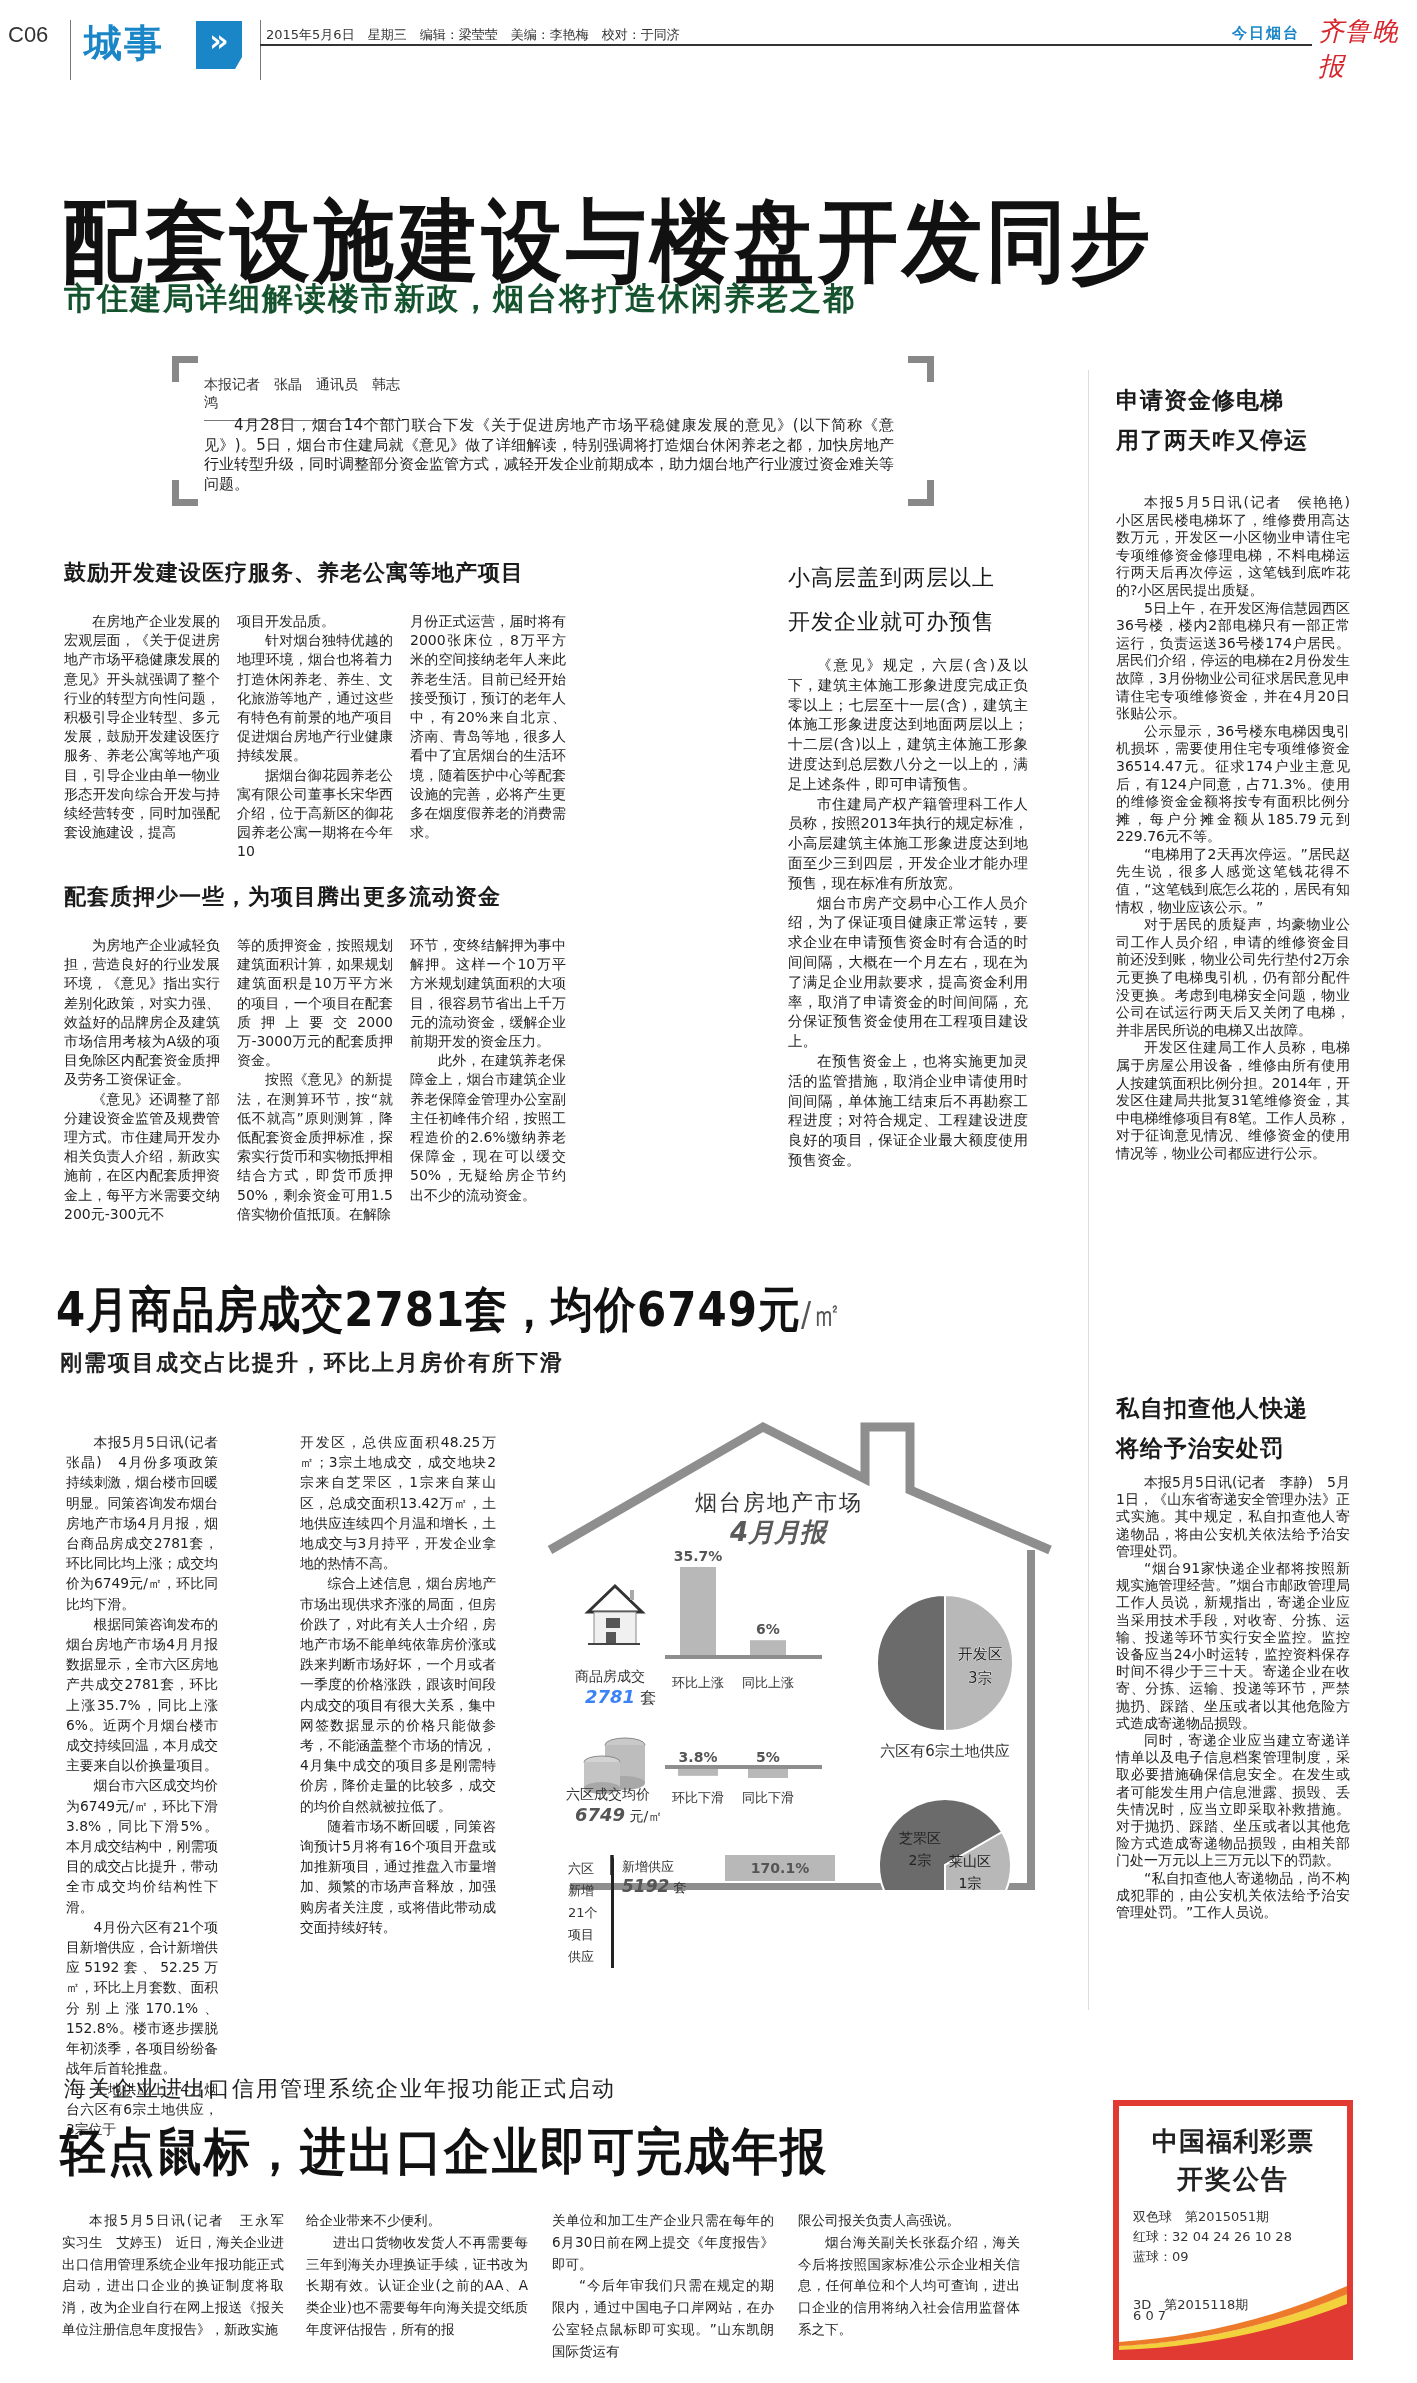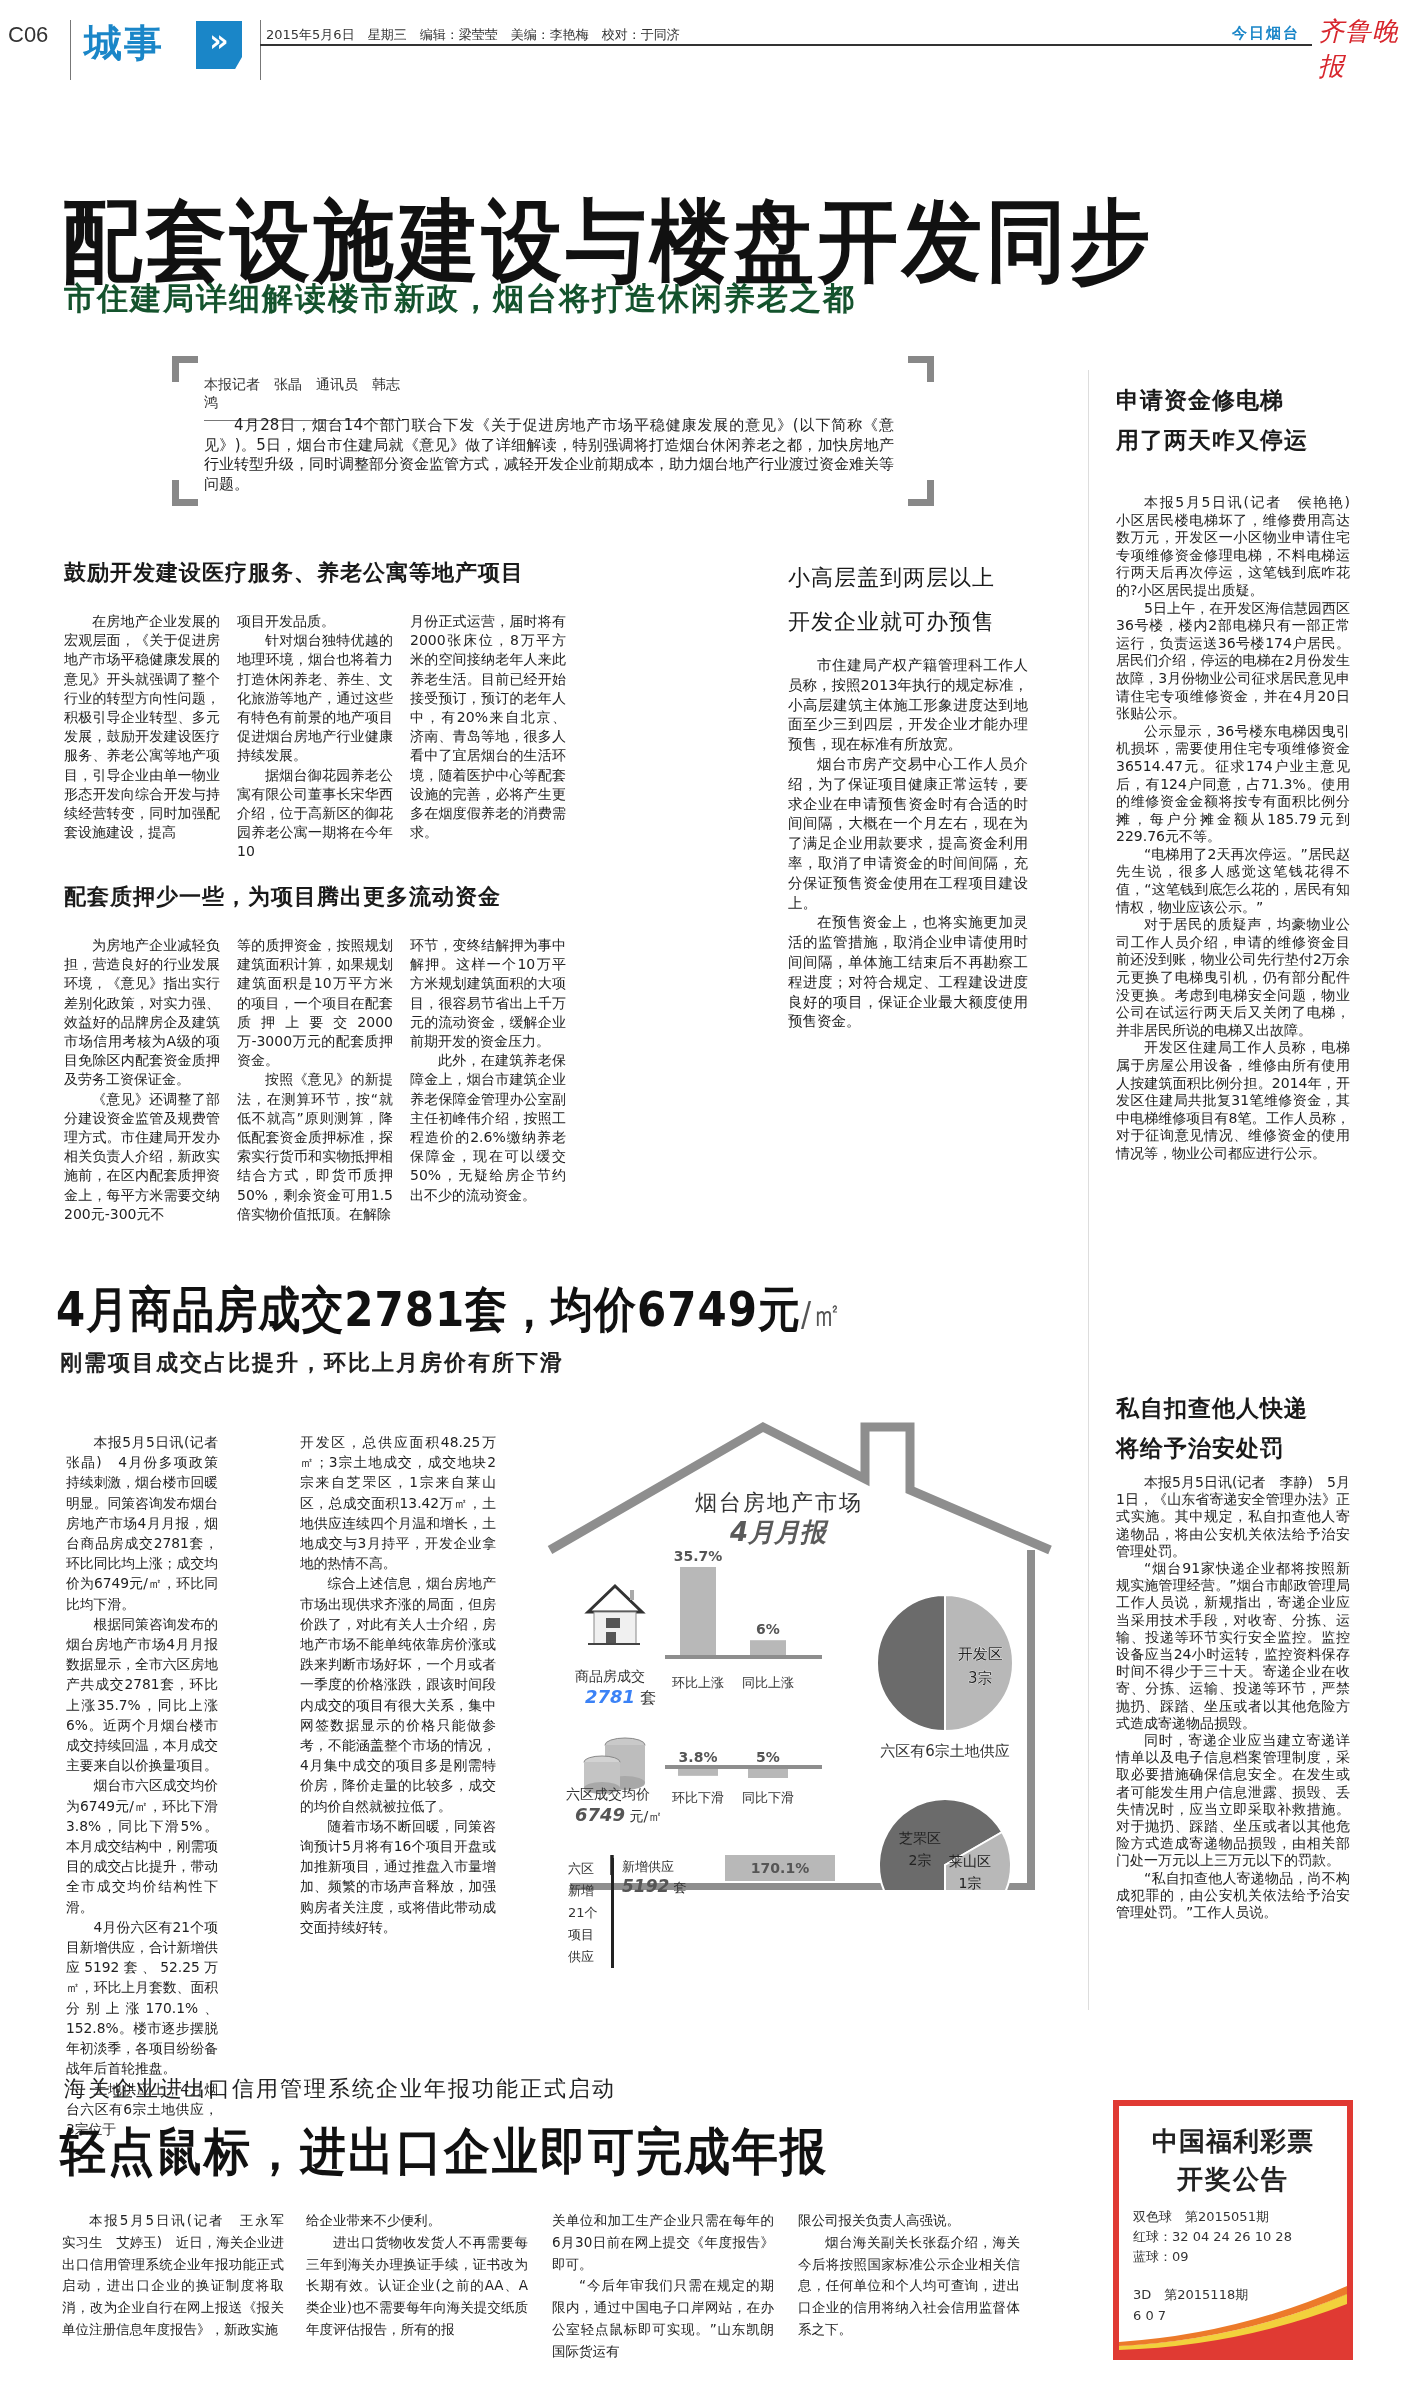--- a/index.html
+++ b/index.html
@@ -110,20 +110,21 @@
 <div class="col" style="left:410px; top:936px; width:156px;">
     <p class="noindent">环节，变终结解押为事中解押。这样一个10万平方米规划建筑面积的大项目，很容易节省出上千万元的流动资金，缓解企业前期开发的资金压力。</p>
     <p>此外，在建筑养老保障金上，烟台市建筑企业养老保障金管理办公室副主任初峰伟介绍，按照工程造价的2.6%缴纳养老保障金，现在可以缓交50%，无疑给房企节约出不少的流动资金。</p>
   </div>
 
 <div class="abs" style="left:788px; top:556px; font-size:22px; line-height:44px; letter-spacing:1px; color:#1a1a1a;">
   <div>小高层盖到两层以上</div>
   <div>开发企业就可办预售</div>
 </div>
 <div class="col" style="left:788px; top:656px; width:240px; font-size:14.5px; line-height:19.8px;">
+    <p>《意见》规定，六层(含)及以下，建筑主体施工形象进度完成正负零以上；七层至十一层(含)，建筑主体施工形象进度达到地面两层以上；十二层(含)以上，建筑主体施工形象进度达到总层数八分之一以上的，满足上述条件，即可申请预售。</p>
     <p>市住建局产权产籍管理科工作人员称，按照2013年执行的规定标准，小高层建筑主体施工形象进度达到地面至少三到四层，开发企业才能办理预售，现在标准有所放宽。</p>
     <p>烟台市房产交易中心工作人员介绍，为了保证项目健康正常运转，要求企业在申请预售资金时有合适的时间间隔，大概在一个月左右，现在为了满足企业用款要求，提高资金利用率，取消了申请资金的时间间隔，充分保证预售资金使用在工程项目建设上。</p>
     <p>在预售资金上，也将实施更加灵活的监管措施，取消企业申请使用时间间隔，单体施工结束后不再勘察工程进度；对符合规定、工程建设进度良好的项目，保证企业最大额度使用预售资金。</p>
   </div>
 
 <div class="abs" style="left:1088px; top:370px; width:1px; height:1640px; background:#ddd;"></div>
 
 <div class="side-h" style="left:1116px; top:380px;">
   <div>申请资金修电梯</div>
   <div>用了两天咋又停运</div>
@@ -256,21 +257,21 @@
     <p>“私自扣查他人寄递物品，尚不构成犯罪的，由公安机关依法给予治安管理处罚。”工作人员说。</p>
   </div>
 
 <div id="lot" class="abs">
   <div id="lot-inner">
     <div id="lot-t1">中国福利彩票</div>
     <div id="lot-t2">开奖公告</div>
     <div class="lot-l" style="top:102px;">双色球　第2015051期</div>
     <div class="lot-l" style="top:122px;">红球：32  04  24  26  10  28</div>
     <div class="lot-l" style="top:142px;">蓝球：09</div>
-    <div class="lot-l" style="top:180px;">3D　第2015118期</div>
+    <div class="lot-l" style="top:190px;">3D　第2015118期</div>
     <div class="lot-l" style="top:202px;">6  0  7</div>
     <svg id="lot-swoosh" width="228" height="70" viewBox="0 0 228 70">
       <path d="M0,70 L0,62 Q120,58 228,10 L228,70 Z" fill="#e03a33"></path>
       <path d="M0,62 Q120,56 228,10 L228,20 Q120,62 0,66 Z" fill="#f2d13c"></path>
       <path d="M0,58 Q120,50 228,2 L228,10 Q120,56 0,62 Z" fill="#ec7a2a"></path>
     </svg>
   </div>
 </div>
 
 <div id="cus-kicker" class="abs">海关企业进出口信用管理系统企业年报功能正式启动</div>

